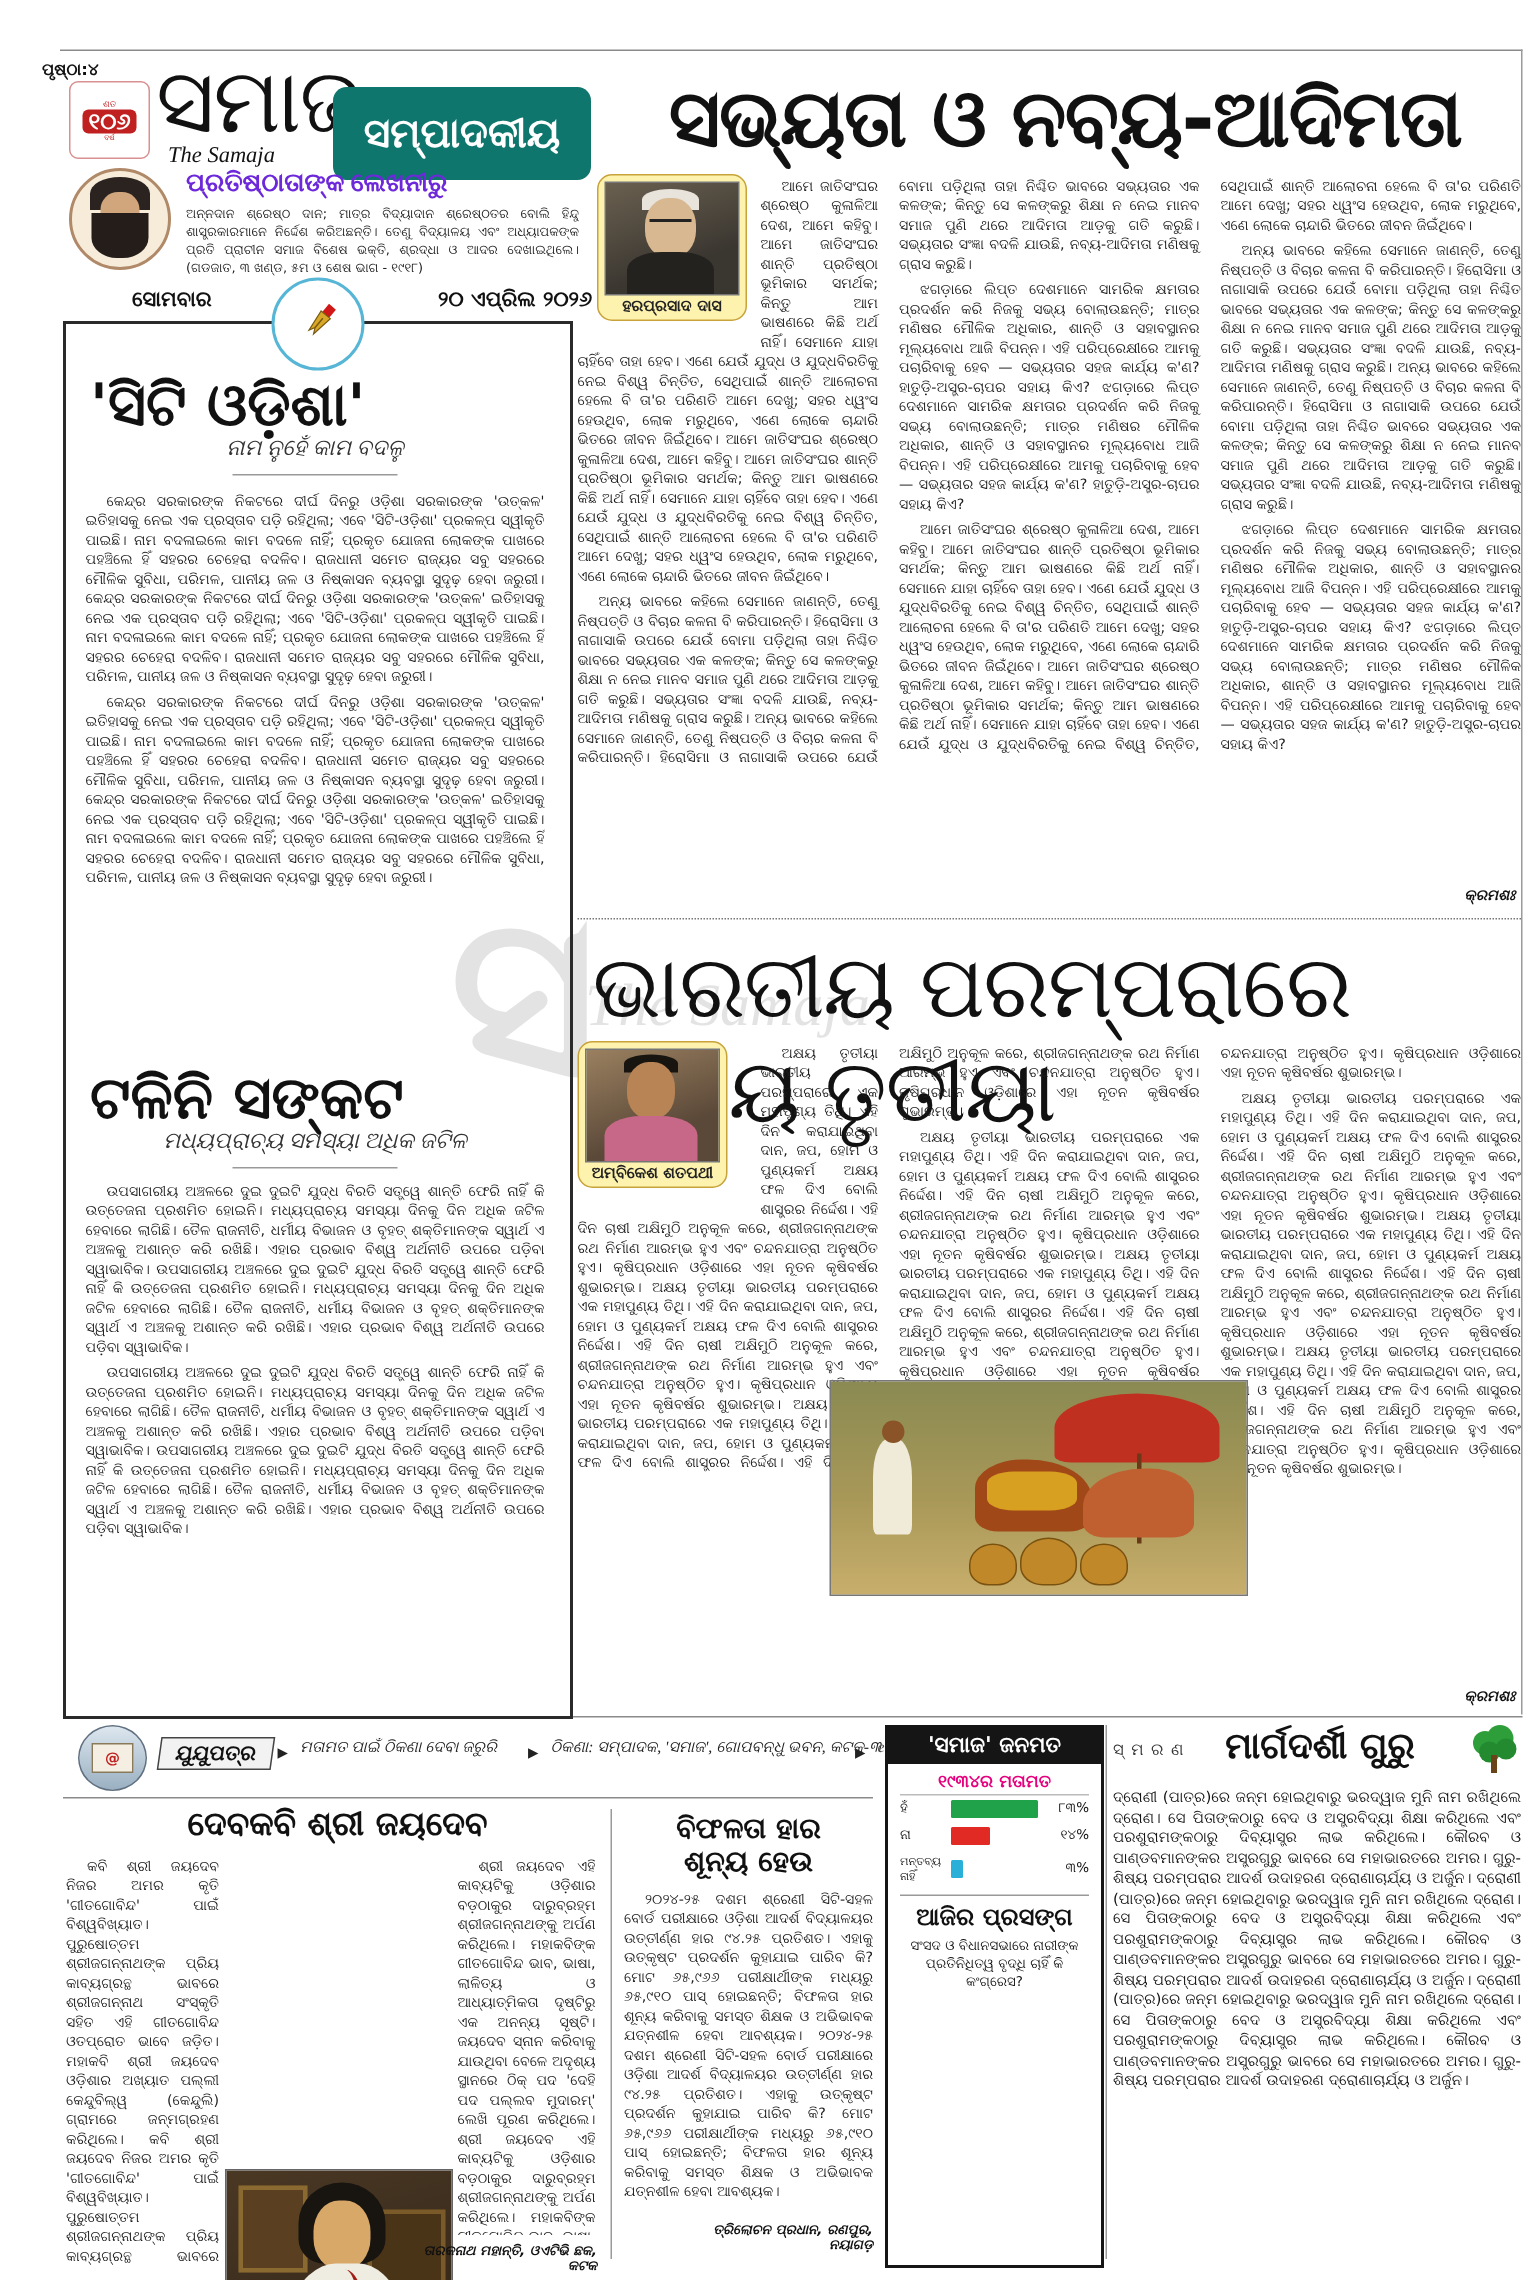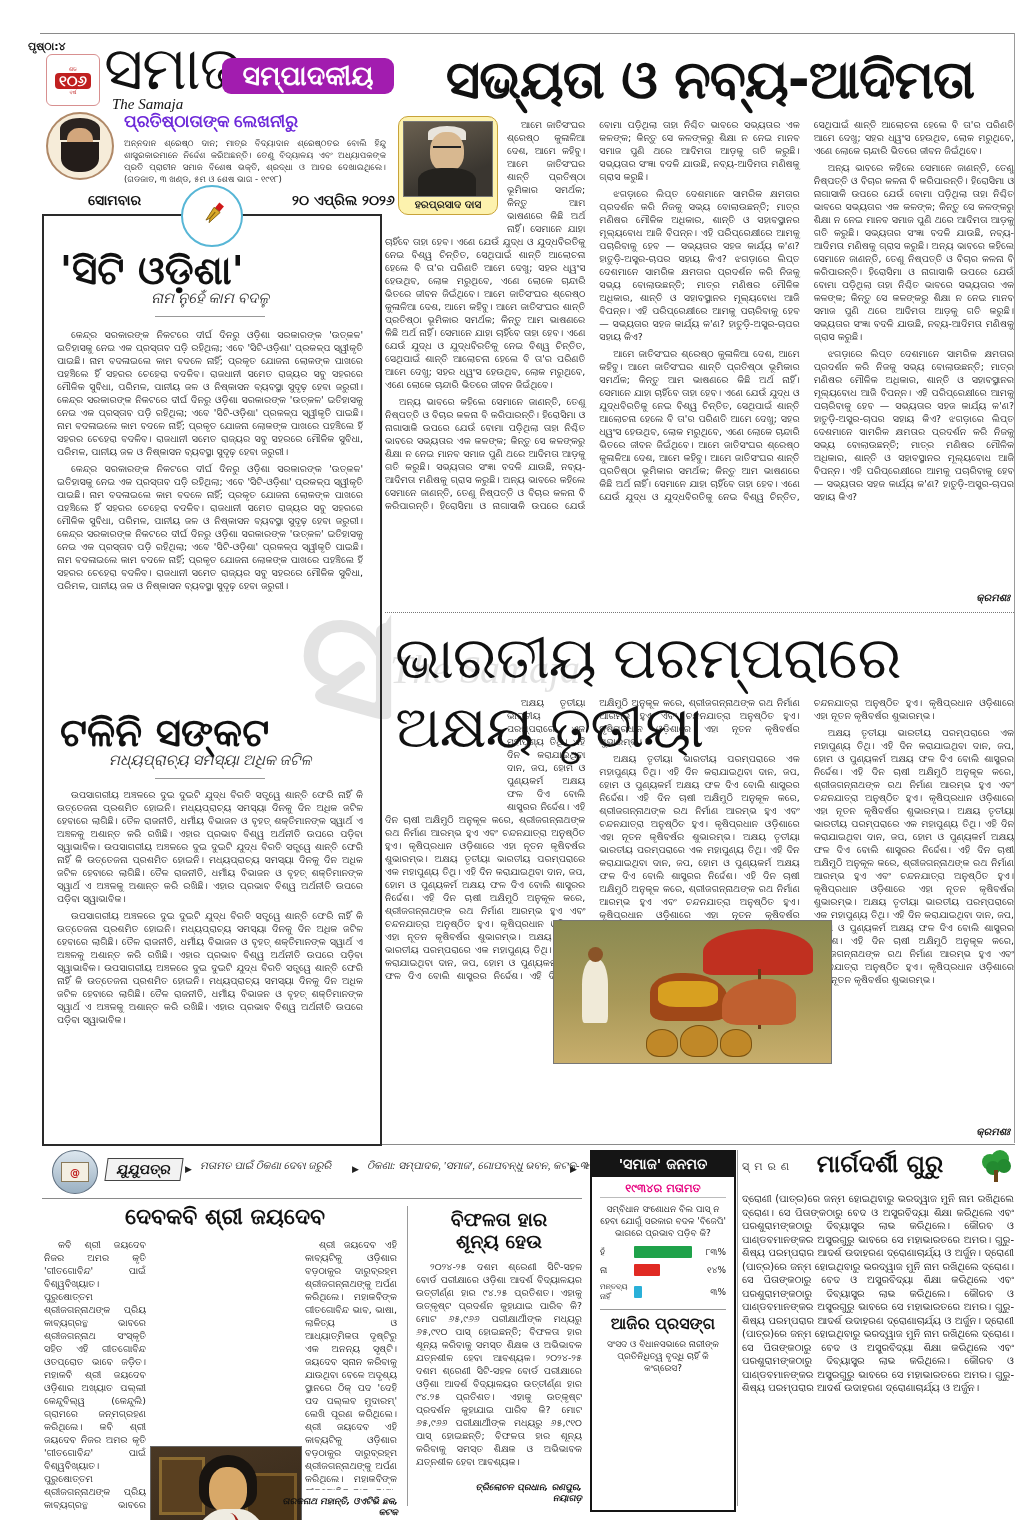--- a/index.html
+++ b/index.html
@@ -15,21 +15,21 @@
   
   .pagenum{font-size:11px;font-weight:bold;}
   .badge{width:52px;height:50px;border:1px solid #d89090;border-radius:6px;background:#fff;
          display:flex;flex-direction:column;align-items:center;justify-content:center;}
   .badge .b-top{font-size:6px;color:#c02020;}
   .badge .b-num{font-size:15px;font-weight:bold;color:#c02020;background:#c02020;color:#fff;
                 border-radius:4px;padding:0 4px;line-height:16px;}
   .badge .b-bot{font-size:5px;color:#c02020;}
   .masthead-odia{font-size:60px;font-weight:normal;line-height:48px;letter-spacing:-1px;}
   .masthead-latin{font-size:15px;font-style:italic;}
-  .section-label{width:172px;height:36px;background:#a21caf;color:#fff;border-radius:9px;
+  .section-label{width:172px;height:62px;background:#0f766e;color:#fff;border-radius:9px;
                  display:flex;align-items:center;justify-content:center;font-size:27px;font-weight:bold;}
   .founder-portrait{width:64px;height:64px;border-radius:50%;border:2px solid #b08968;
                     background:#f6ecd9;overflow:hidden;position:relative;}
   .fp-hair{position:absolute;left:12px;top:4px;width:40px;height:22px;border-radius:50% 50% 0 0;background:#2a2320;}
   .fp-face{position:absolute;left:19px;top:14px;width:26px;height:26px;border-radius:45%;background:#d2a67c;}
   .fp-beard{position:absolute;left:13px;top:28px;width:38px;height:30px;border-radius:0 0 45% 45%;background:#241d1a;}
   .founder-title{font-size:17px;font-weight:bold;color:#6d28d9;}
   .founder-quote{font-size:8.6px;line-height:12px;color:#222;}
   .dateline{font-size:14px;font-weight:bold;}
   
@@ -164,20 +164,28 @@
   <div class="abs signoff z2" style="left:930px;top:592px;width:80px;text-align:right;">କ୍ରମଶଃ</div>
 
   <div class="abs dotted" style="left:385px;top:612px;width:629px;"></div>
   <div class="abs watermark" style="left:300px;top:590px;width:440px;height:230px;overflow:hidden;">
     <div class="wm-odia">ସ</div>
     <div class="wm-lat" style="margin-top:-90px;margin-left:90px;">The Samaja</div>
   </div>
 
   <div class="abs feat-headline z2" style="left:395px;top:624px;width:620px;">ଭାରତୀୟ ପରମ୍ପରାରେ ଅକ୍ଷୟ ତୃତୀୟା</div>
 
+  <div class="abs photo-frame z2" style="left:385px;top:694px;">
+    <div class="pf-img pf2">
+      <div class="hair"></div>
+      <div class="head"></div>
+      <div class="body"></div>
+    </div>
+    <div class="pf-name">ଅମ୍ବିକେଶ ଶତପଥୀ</div>
+  </div>
 
   <div class="abs body-txt just col3 z2" style="left:385px;top:696px;width:629px;height:446px;">
     <div class="float-spacer" style="width:122px;height:114px;"></div>
     <p>ଅକ୍ଷୟ ତୃତୀୟା ଭାରତୀୟ ପରମ୍ପରାରେ ଏକ ମହାପୁଣ୍ୟ ତିଥି। ଏହି ଦିନ କରାଯାଇଥିବା ଦାନ, ଜପ, ହୋମ ଓ ପୁଣ୍ୟକର୍ମ ଅକ୍ଷୟ ଫଳ ଦିଏ ବୋଲି ଶାସ୍ତ୍ରର ନିର୍ଦ୍ଦେଶ। ଏହି ଦିନ ଚାଷୀ ଅକ୍ଷିମୁଠି ଅନୁକୂଳ କରେ, ଶ୍ରୀଜଗନ୍ନାଥଙ୍କ ରଥ ନିର୍ମାଣ ଆରମ୍ଭ ହୁଏ ଏବଂ ଚନ୍ଦନଯାତ୍ରା ଅନୁଷ୍ଠିତ ହୁଏ। କୃଷିପ୍ରଧାନ ଓଡ଼ିଶାରେ ଏହା ନୂତନ କୃଷିବର୍ଷର ଶୁଭାରମ୍ଭ। ଅକ୍ଷୟ ତୃତୀୟା ଭାରତୀୟ ପରମ୍ପରାରେ ଏକ ମହାପୁଣ୍ୟ ତିଥି। ଏହି ଦିନ କରାଯାଇଥିବା ଦାନ, ଜପ, ହୋମ ଓ ପୁଣ୍ୟକର୍ମ ଅକ୍ଷୟ ଫଳ ଦିଏ ବୋଲି ଶାସ୍ତ୍ରର ନିର୍ଦ୍ଦେଶ। ଏହି ଦିନ ଚାଷୀ ଅକ୍ଷିମୁଠି ଅନୁକୂଳ କରେ, ଶ୍ରୀଜଗନ୍ନାଥଙ୍କ ରଥ ନିର୍ମାଣ ଆରମ୍ଭ ହୁଏ ଏବଂ ଚନ୍ଦନଯାତ୍ରା ଅନୁଷ୍ଠିତ ହୁଏ। କୃଷିପ୍ରଧାନ ଓଡ଼ିଶାରେ ଏହା ନୂତନ କୃଷିବର୍ଷର ଶୁଭାରମ୍ଭ। ଅକ୍ଷୟ ତୃତୀୟା ଭାରତୀୟ ପରମ୍ପରାରେ ଏକ ମହାପୁଣ୍ୟ ତିଥି। ଏହି ଦିନ କରାଯାଇଥିବା ଦାନ, ଜପ, ହୋମ ଓ ପୁଣ୍ୟକର୍ମ ଅକ୍ଷୟ ଫଳ ଦିଏ ବୋଲି ଶାସ୍ତ୍ରର ନିର୍ଦ୍ଦେଶ। ଏହି ଦିନ ଚାଷୀ ଅକ୍ଷିମୁଠି ଅନୁକୂଳ କରେ, ଶ୍ରୀଜଗନ୍ନାଥଙ୍କ ରଥ ନିର୍ମାଣ ଆରମ୍ଭ ହୁଏ ଏବଂ ଚନ୍ଦନଯାତ୍ରା ଅନୁଷ୍ଠିତ ହୁଏ। କୃଷିପ୍ରଧାନ ଓଡ଼ିଶାରେ ଏହା ନୂତନ କୃଷିବର୍ଷର ଶୁଭାରମ୍ଭ।</p>
     <p>ଅକ୍ଷୟ ତୃତୀୟା ଭାରତୀୟ ପରମ୍ପରାରେ ଏକ ମହାପୁଣ୍ୟ ତିଥି। ଏହି ଦିନ କରାଯାଇଥିବା ଦାନ, ଜପ, ହୋମ ଓ ପୁଣ୍ୟକର୍ମ ଅକ୍ଷୟ ଫଳ ଦିଏ ବୋଲି ଶାସ୍ତ୍ରର ନିର୍ଦ୍ଦେଶ। ଏହି ଦିନ ଚାଷୀ ଅକ୍ଷିମୁଠି ଅନୁକୂଳ କରେ, ଶ୍ରୀଜଗନ୍ନାଥଙ୍କ ରଥ ନିର୍ମାଣ ଆରମ୍ଭ ହୁଏ ଏବଂ ଚନ୍ଦନଯାତ୍ରା ଅନୁଷ୍ଠିତ ହୁଏ। କୃଷିପ୍ରଧାନ ଓଡ଼ିଶାରେ ଏହା ନୂତନ କୃଷିବର୍ଷର ଶୁଭାରମ୍ଭ। ଅକ୍ଷୟ ତୃତୀୟା ଭାରତୀୟ ପରମ୍ପରାରେ ଏକ ମହାପୁଣ୍ୟ ତିଥି। ଏହି ଦିନ କରାଯାଇଥିବା ଦାନ, ଜପ, ହୋମ ଓ ପୁଣ୍ୟକର୍ମ ଅକ୍ଷୟ ଫଳ ଦିଏ ବୋଲି ଶାସ୍ତ୍ରର ନିର୍ଦ୍ଦେଶ। ଏହି ଦିନ ଚାଷୀ ଅକ୍ଷିମୁଠି ଅନୁକୂଳ କରେ, ଶ୍ରୀଜଗନ୍ନାଥଙ୍କ ରଥ ନିର୍ମାଣ ଆରମ୍ଭ ହୁଏ ଏବଂ ଚନ୍ଦନଯାତ୍ରା ଅନୁଷ୍ଠିତ ହୁଏ। କୃଷିପ୍ରଧାନ ଓଡ଼ିଶାରେ ଏହା ନୂତନ କୃଷିବର୍ଷର ଶୁଭାରମ୍ଭ। ଅକ୍ଷୟ ତୃତୀୟା ଭାରତୀୟ ପରମ୍ପରାରେ ଏକ ମହାପୁଣ୍ୟ ତିଥି। ଏହି ଦିନ କରାଯାଇଥିବା ଦାନ, ଜପ, ହୋମ ଓ ପୁଣ୍ୟକର୍ମ ଅକ୍ଷୟ ଫଳ ଦିଏ ବୋଲି ଶାସ୍ତ୍ରର ନିର୍ଦ୍ଦେଶ। ଏହି ଦିନ ଚାଷୀ ଅକ୍ଷିମୁଠି ଅନୁକୂଳ କରେ, ଶ୍ରୀଜଗନ୍ନାଥଙ୍କ ରଥ ନିର୍ମାଣ ଆରମ୍ଭ ହୁଏ ଏବଂ ଚନ୍ଦନଯାତ୍ରା ଅନୁଷ୍ଠିତ ହୁଏ। କୃଷିପ୍ରଧାନ ଓଡ଼ିଶାରେ ଏହା ନୂତନ କୃଷିବର୍ଷର ଶୁଭାରମ୍ଭ।</p>
     <p>ଅକ୍ଷୟ ତୃତୀୟା ଭାରତୀୟ ପରମ୍ପରାରେ ଏକ ମହାପୁଣ୍ୟ ତିଥି। ଏହି ଦିନ କରାଯାଇଥିବା ଦାନ, ଜପ, ହୋମ ଓ ପୁଣ୍ୟକର୍ମ ଅକ୍ଷୟ ଫଳ ଦିଏ ବୋଲି ଶାସ୍ତ୍ରର ନିର୍ଦ୍ଦେଶ। ଏହି ଦିନ ଚାଷୀ ଅକ୍ଷିମୁଠି ଅନୁକୂଳ କରେ, ଶ୍ରୀଜଗନ୍ନାଥଙ୍କ ରଥ ନିର୍ମାଣ ଆରମ୍ଭ ହୁଏ ଏବଂ ଚନ୍ଦନଯାତ୍ରା ଅନୁଷ୍ଠିତ ହୁଏ। କୃଷିପ୍ରଧାନ ଓଡ଼ିଶାରେ ଏହା ନୂତନ କୃଷିବର୍ଷର ଶୁଭାରମ୍ଭ। ଅକ୍ଷୟ ତୃତୀୟା ଭାରତୀୟ ପରମ୍ପରାରେ ଏକ ମହାପୁଣ୍ୟ ତିଥି। ଏହି ଦିନ କରାଯାଇଥିବା ଦାନ, ଜପ, ହୋମ ଓ ପୁଣ୍ୟକର୍ମ ଅକ୍ଷୟ ଫଳ ଦିଏ ବୋଲି ଶାସ୍ତ୍ରର ନିର୍ଦ୍ଦେଶ। ଏହି ଦିନ ଚାଷୀ ଅକ୍ଷିମୁଠି ଅନୁକୂଳ କରେ, ଶ୍ରୀଜଗନ୍ନାଥଙ୍କ ରଥ ନିର୍ମାଣ ଆରମ୍ଭ ହୁଏ ଏବଂ ଚନ୍ଦନଯାତ୍ରା ଅନୁଷ୍ଠିତ ହୁଏ। କୃଷିପ୍ରଧାନ ଓଡ଼ିଶାରେ ଏହା ନୂତନ କୃଷିବର୍ଷର ଶୁଭାରମ୍ଭ। ଅକ୍ଷୟ ତୃତୀୟା ଭାରତୀୟ ପରମ୍ପରାରେ ଏକ ମହାପୁଣ୍ୟ ତିଥି। ଏହି ଦିନ କରାଯାଇଥିବା ଦାନ, ଜପ, ହୋମ ଓ ପୁଣ୍ୟକର୍ମ ଅକ୍ଷୟ ଫଳ ଦିଏ ବୋଲି ଶାସ୍ତ୍ରର ନିର୍ଦ୍ଦେଶ। ଏହି ଦିନ ଚାଷୀ ଅକ୍ଷିମୁଠି ଅନୁକୂଳ କରେ, ଶ୍ରୀଜଗନ୍ନାଥଙ୍କ ରଥ ନିର୍ମାଣ ଆରମ୍ଭ ହୁଏ ଏବଂ ଚନ୍ଦନଯାତ୍ରା ଅନୁଷ୍ଠିତ ହୁଏ। କୃଷିପ୍ରଧାନ ଓଡ଼ିଶାରେ ଏହା ନୂତନ କୃଷିବର୍ଷର ଶୁଭାରମ୍ଭ।</p>
   </div>
 
   <div class="abs festival" style="left:553px;top:852px;width:277px;height:142px;z-index:4;">
     <div class="fv-canopy"></div>
@@ -256,21 +264,20 @@
     <span>ଶୂନ୍ୟ ହେଉ</span>
   </div>
   <div class="abs body-txt just" style="left:416px;top:1260px;width:166px;height:218px;">
     <p>୨୦୨୪-୨୫ ଦଶମ ଶ୍ରେଣୀ ସିଟି-ସହଳ ବୋର୍ଡ ପରୀକ୍ଷାରେ ଓଡ଼ିଶା ଆଦର୍ଶ ବିଦ୍ୟାଳୟର ଉତ୍ତୀର୍ଣ୍ଣ ହାର ୯୪.୨୫ ପ୍ରତିଶତ। ଏହାକୁ ଉତ୍କୃଷ୍ଟ ପ୍ରଦର୍ଶନ କୁହାଯାଇ ପାରିବ କି? ମୋଟ ୬୫,୯୬୬ ପରୀକ୍ଷାର୍ଥୀଙ୍କ ମଧ୍ୟରୁ ୬୫,୯୧୦ ପାସ୍ ହୋଇଛନ୍ତି; ବିଫଳତା ହାର ଶୂନ୍ୟ କରିବାକୁ ସମସ୍ତ ଶିକ୍ଷକ ଓ ଅଭିଭାବକ ଯତ୍ନଶୀଳ ହେବା ଆବଶ୍ୟକ। ୨୦୨୪-୨୫ ଦଶମ ଶ୍ରେଣୀ ସିଟି-ସହଳ ବୋର୍ଡ ପରୀକ୍ଷାରେ ଓଡ଼ିଶା ଆଦର୍ଶ ବିଦ୍ୟାଳୟର ଉତ୍ତୀର୍ଣ୍ଣ ହାର ୯୪.୨୫ ପ୍ରତିଶତ। ଏହାକୁ ଉତ୍କୃଷ୍ଟ ପ୍ରଦର୍ଶନ କୁହାଯାଇ ପାରିବ କି? ମୋଟ ୬୫,୯୬୬ ପରୀକ୍ଷାର୍ଥୀଙ୍କ ମଧ୍ୟରୁ ୬୫,୯୧୦ ପାସ୍ ହୋଇଛନ୍ତି; ବିଫଳତା ହାର ଶୂନ୍ୟ କରିବାକୁ ସମସ୍ତ ଶିକ୍ଷକ ଓ ଅଭିଭାବକ ଯତ୍ନଶୀଳ ହେବା ଆବଶ୍ୟକ।</p>
   </div>
   <div class="abs byline" style="left:450px;top:1482px;width:132px;">ତ୍ରିଲୋଚନ ପ୍ରଧାନ, ରଣପୁର, ନୟାଗଡ଼</div>
 
   <div class="abs poll" style="left:590px;top:1150px;width:142px;height:358px;">
     <div class="poll-hdr">'ସମାଜ' ଜନମତ</div>
     <div class="poll-sub">୧୯୩୪ର ମତାମତ</div>
-    <div class="poll-q">ସମ୍ବିଧାନ ସଂଶୋଧନ ବିଲ ପାସ୍ ନ ହେବା ଯୋଗୁଁ ସରକାର ବଦଳ 'ବିଜେପି' ଭାଗରେ ପ୍ରଭାବ ପଡ଼ିବ କି?</div>
     <div class="poll-row">
       <span class="poll-lab">ହଁ</span>
       <span class="poll-bar" style="width:58px;background:#1fa24a;"></span>
       <span class="poll-pct">୮୩%</span>
     </div>
     <div class="poll-row">
       <span class="poll-lab">ନା</span>
       <span class="poll-bar" style="width:26px;background:#e02a23;"></span>
       <span class="poll-pct">୧୪%</span>
     </div>

